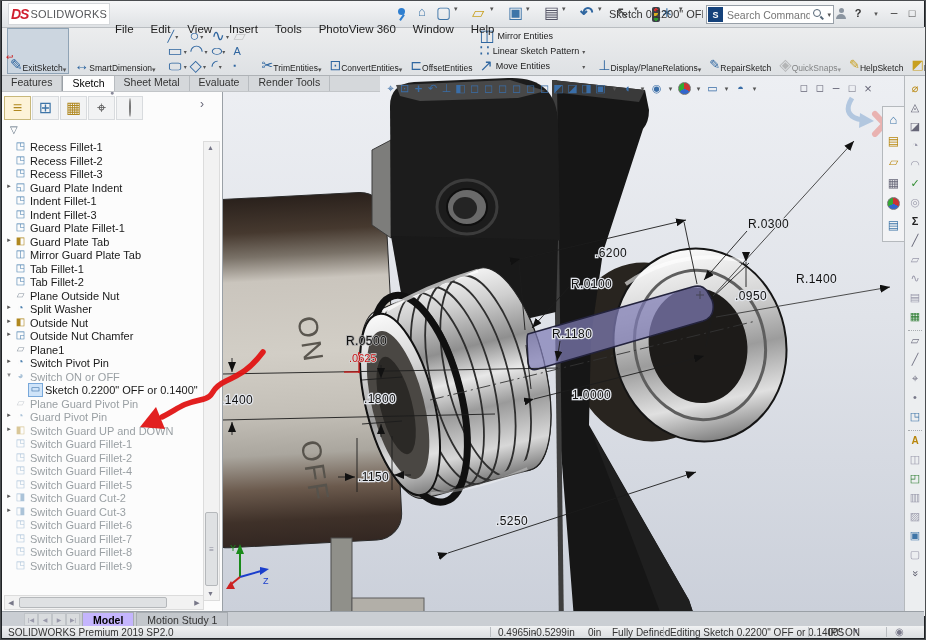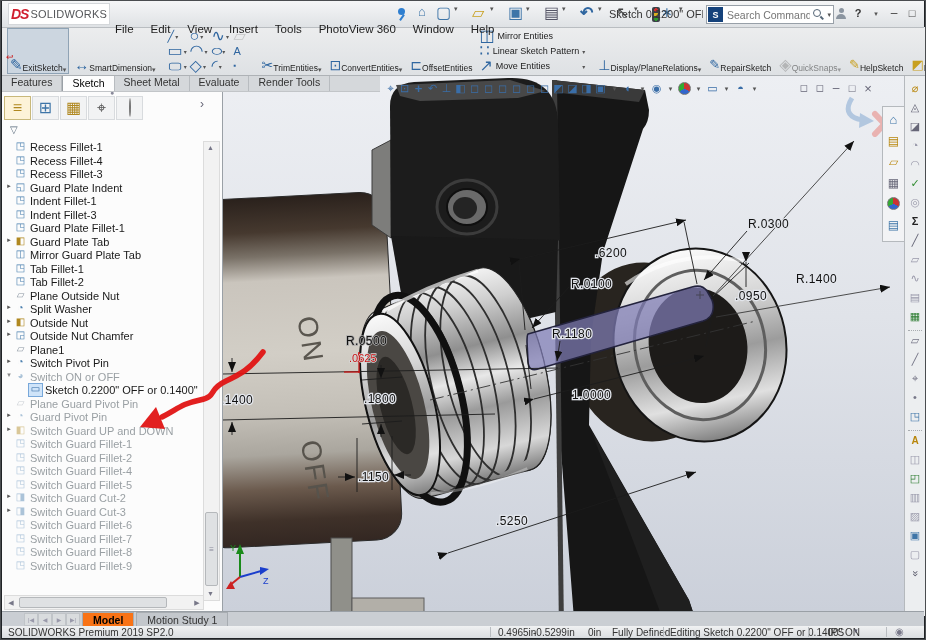--- a/index.html
+++ b/index.html
@@ -98,21 +98,21 @@
   .harrow{width:12px;font-size:7px;color:#778;text-align:center}
   .hthumb{margin-left:2px;width:146px;height:9px;background:#dfe1e3;border:1px solid #b5b8bb;border-radius:2px}
 
   
   .bottombar{left:2px;top:611px;width:922px;height:15px;background:#caced3;border-top:1px solid #9aa0a6;
              display:flex;align-items:flex-end;z-index:8}
   .navbtns{display:flex;margin-left:22px;margin-bottom:1px}
   .nb{width:12px;height:11px;font-size:6px;color:#99a;background:#d9dcde;border:1px solid #c0c4c8;
       display:flex;align-items:center;justify-content:center}
   .btab{padding:1px 10px;font-size:10.5px;color:#333;background:#c3c7cc;border:1px solid #a7acb1;border-bottom:0;margin-left:2px}
-  .btab[data-state="active"]{background:#f97316;font-weight:bold;color:#000}
+  .btab[data-state="active"]{background:#c4b5fd;font-weight:bold;color:#000}
   .statusbar{left:2px;top:626px;width:922px;height:12px;background:linear-gradient(#f0f1f2,#dbdee1);
              font-size:10px;color:#333;z-index:8}
   .sb{position:absolute;top:1px;white-space:nowrap}
   .sdiv{position:absolute;top:1px;width:1px;height:10px;background:#b9bdc1}
 
   
   .righttoolbar{left:904px;top:75px;width:20px;height:537px;background:#eceef0;border-left:1px solid #b5b9bd;
                 display:flex;flex-direction:column;align-items:center;padding-top:4px;z-index:7}
   .ric{width:18px;height:19px;font-size:11px;display:flex;align-items:center;justify-content:center;flex:0 0 auto}
   [data-icon="separator"]{height:4px;width:14px;border-bottom:1px dotted #a8acb0;flex:0 0 4px}
@@ -711,21 +711,21 @@
   <div class="abs tree">
 
   <div class="trow">
         <span class="tarrow"></span>
         <span class="ticon" data-icon="fillet-icon"></span>
         <span class="tlabel">Recess Fillet-1</span>
       </div>
       <div class="trow">
         <span class="tarrow"></span>
         <span class="ticon" data-icon="fillet-icon"></span>
-        <span class="tlabel">Recess Fillet-4</span>
+        <span class="tlabel">Recess Fillet-2</span>
       </div>
       <div class="trow">
         <span class="tarrow"></span>
         <span class="ticon" data-icon="fillet-icon"></span>
         <span class="tlabel">Recess Fillet-3</span>
       </div>
       <div class="trow">
         <span class="tarrow" data-arrow="collapsed"></span>
         <span class="ticon" data-icon="indent-icon"></span>
         <span class="tlabel">Guard Plate Indent</span>

